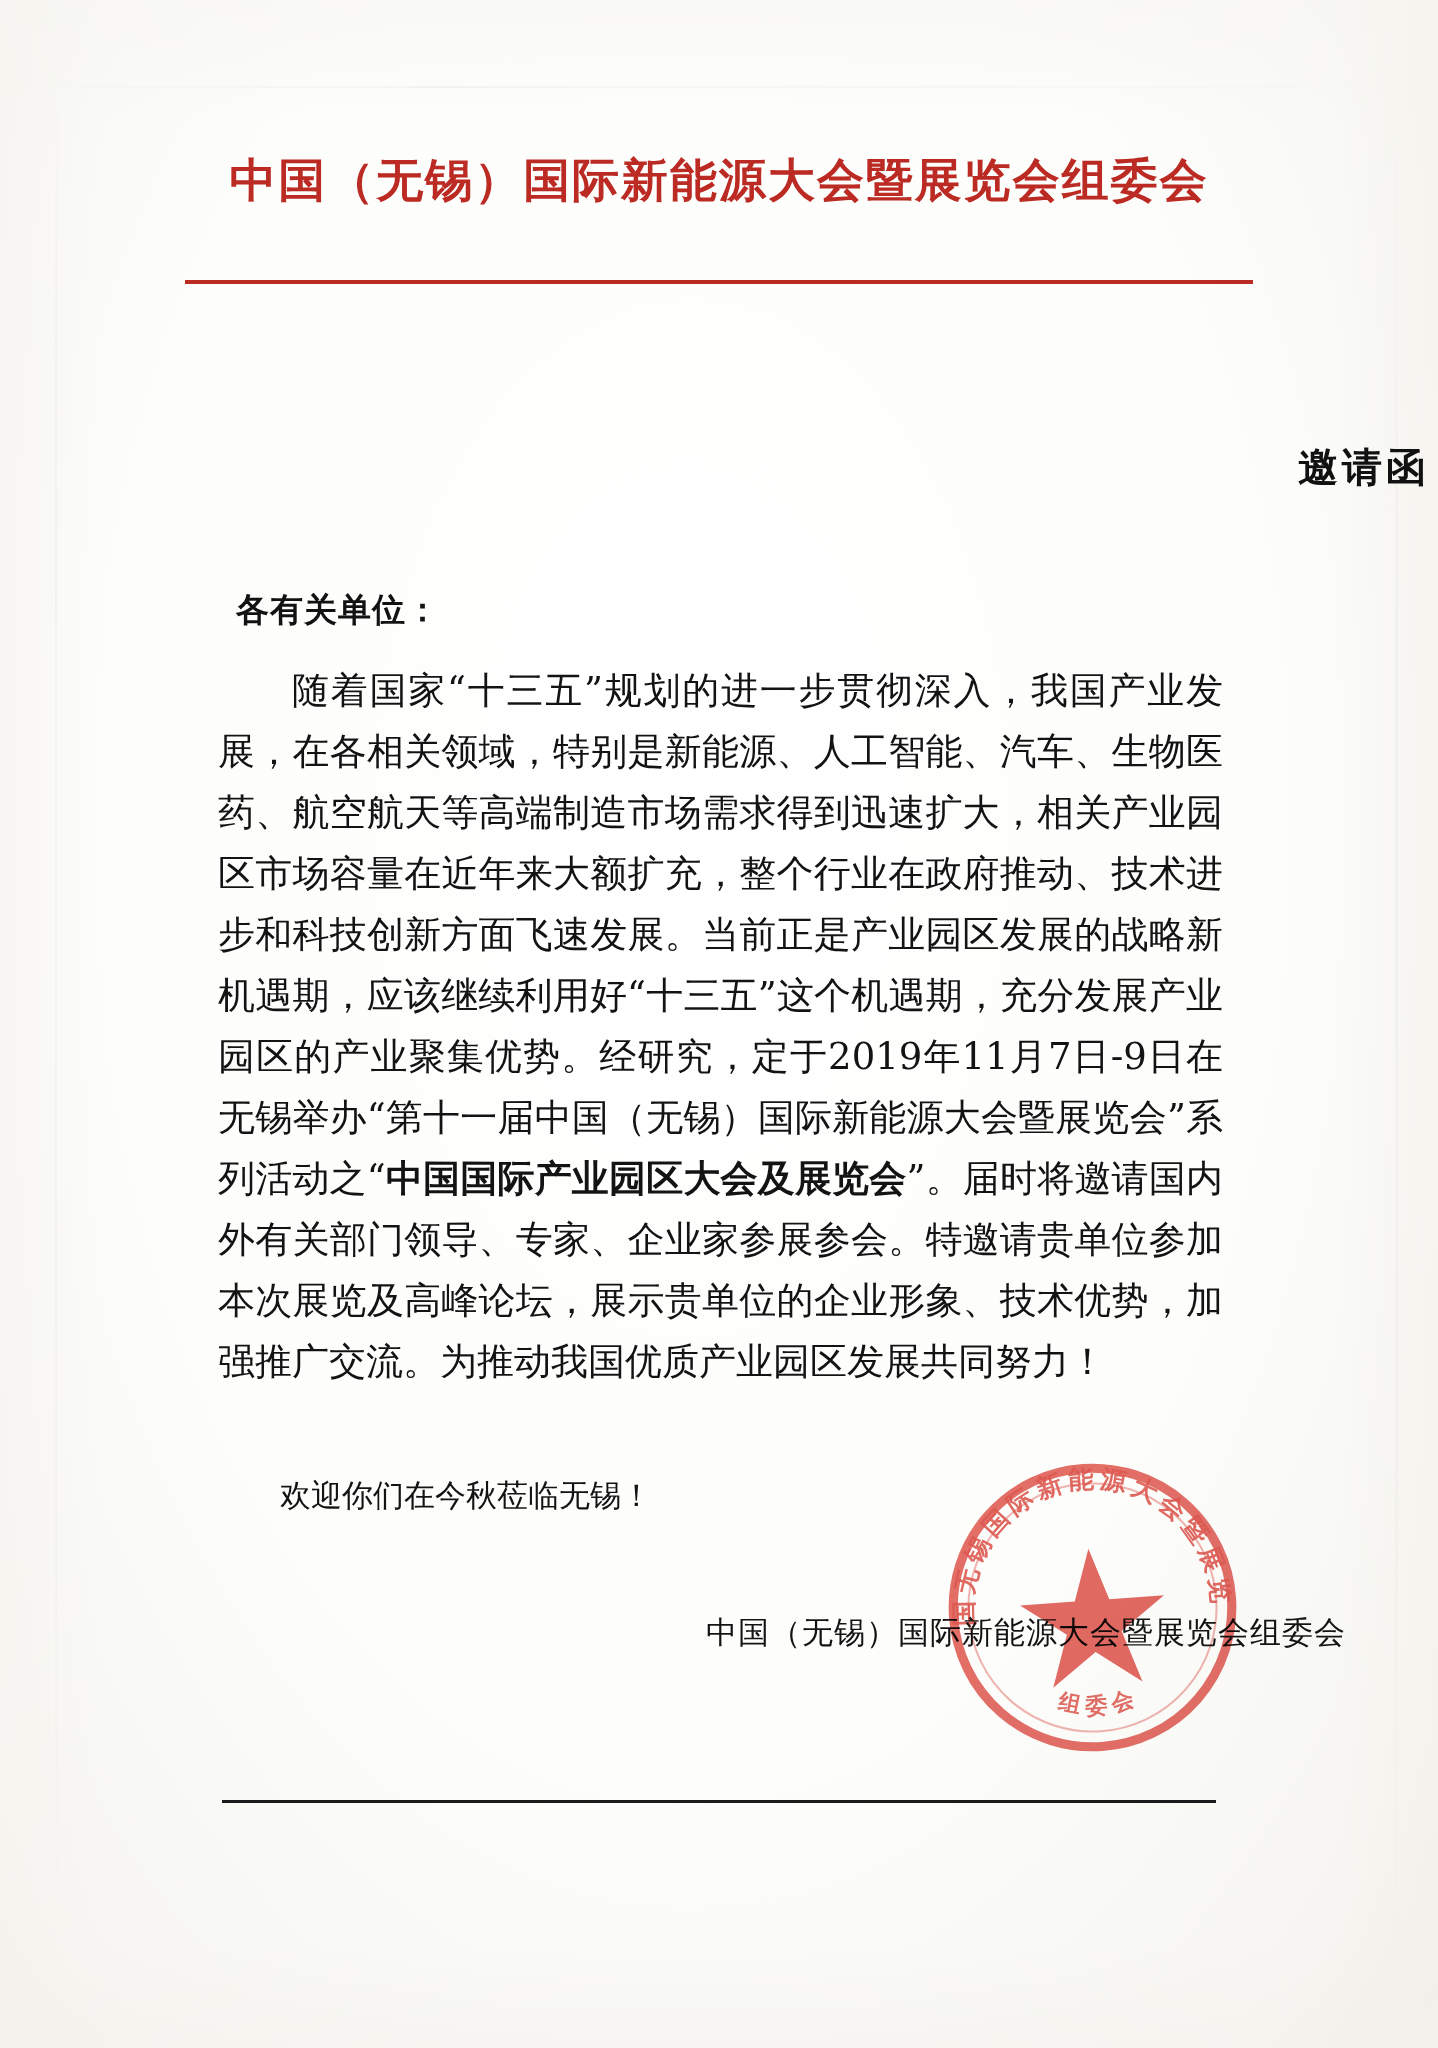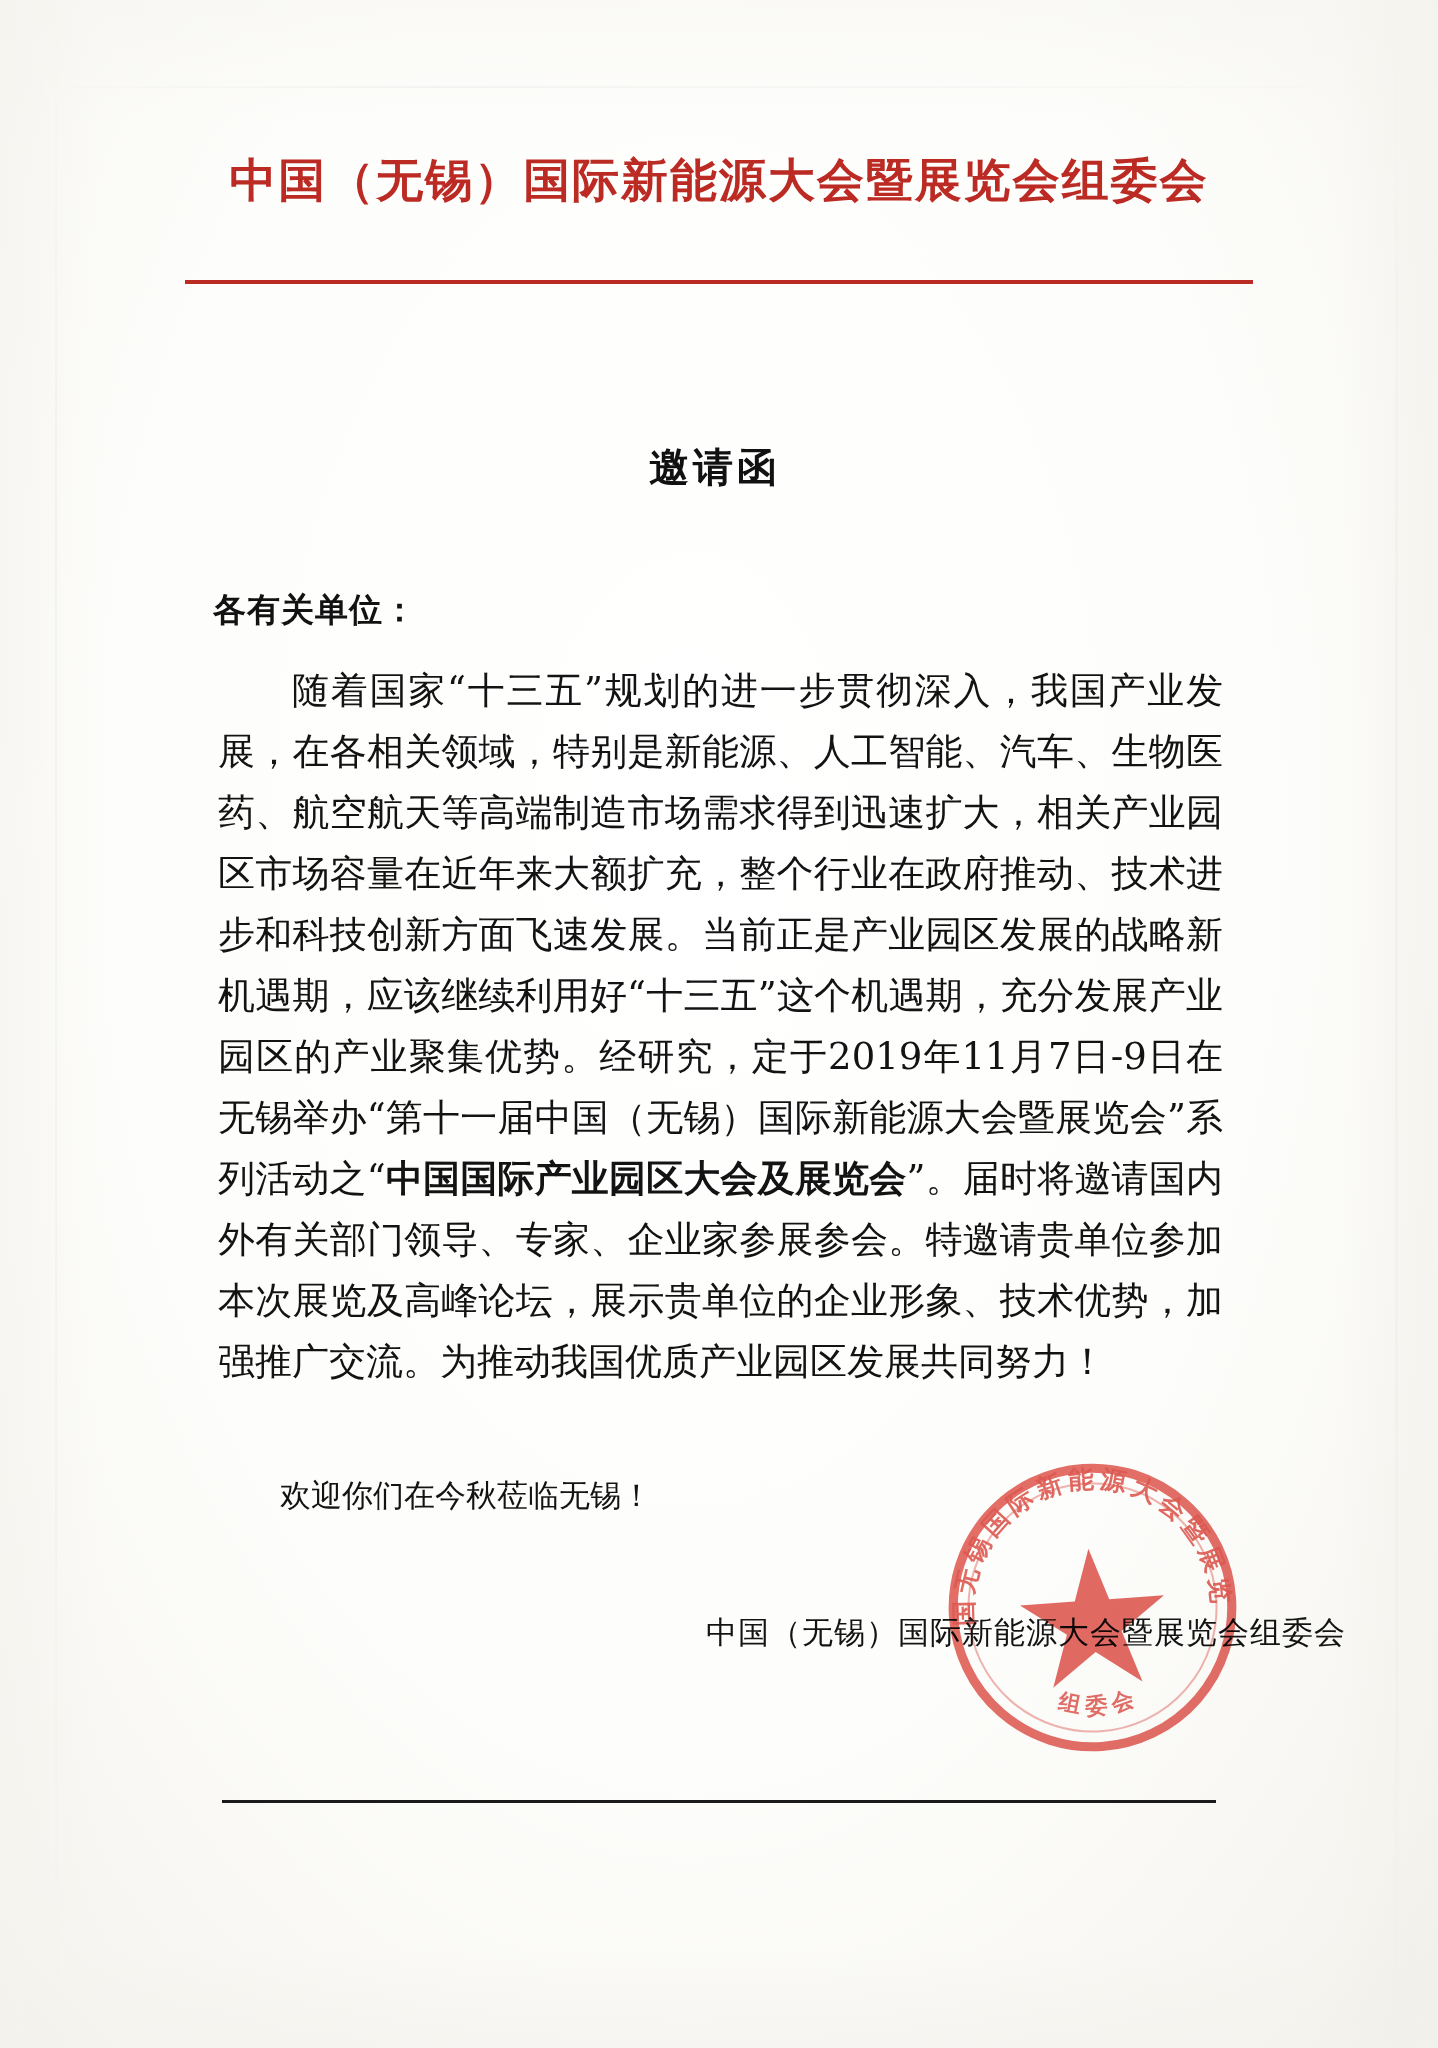--- a/index.html
+++ b/index.html
@@ -80,32 +80,32 @@
     top: 280px;
     height: 4px;
     background: #bc2a24;
   }
 
   
   .doc-title {
     position: absolute;
     left: 0; right: 8px;
     top: 440px;
-    text-align: center;
+    text-align: right;
     font-family: "DejaVu Serif", "Liberation Serif", serif;
     font-weight: bold;
     font-size: 40px;
     letter-spacing: 4px;
     color: #111;
   }
 
   
   .salutation {
     position: absolute;
-    left: 213px;
+    left: 236px;
     top: 588px;
     font-family: "DejaVu Serif", "Liberation Serif", serif;
     font-weight: bold;
     font-size: 33px;
     letter-spacing: 1px;
     color: #121212;
   }
 
   .body-block {
     position: absolute;

